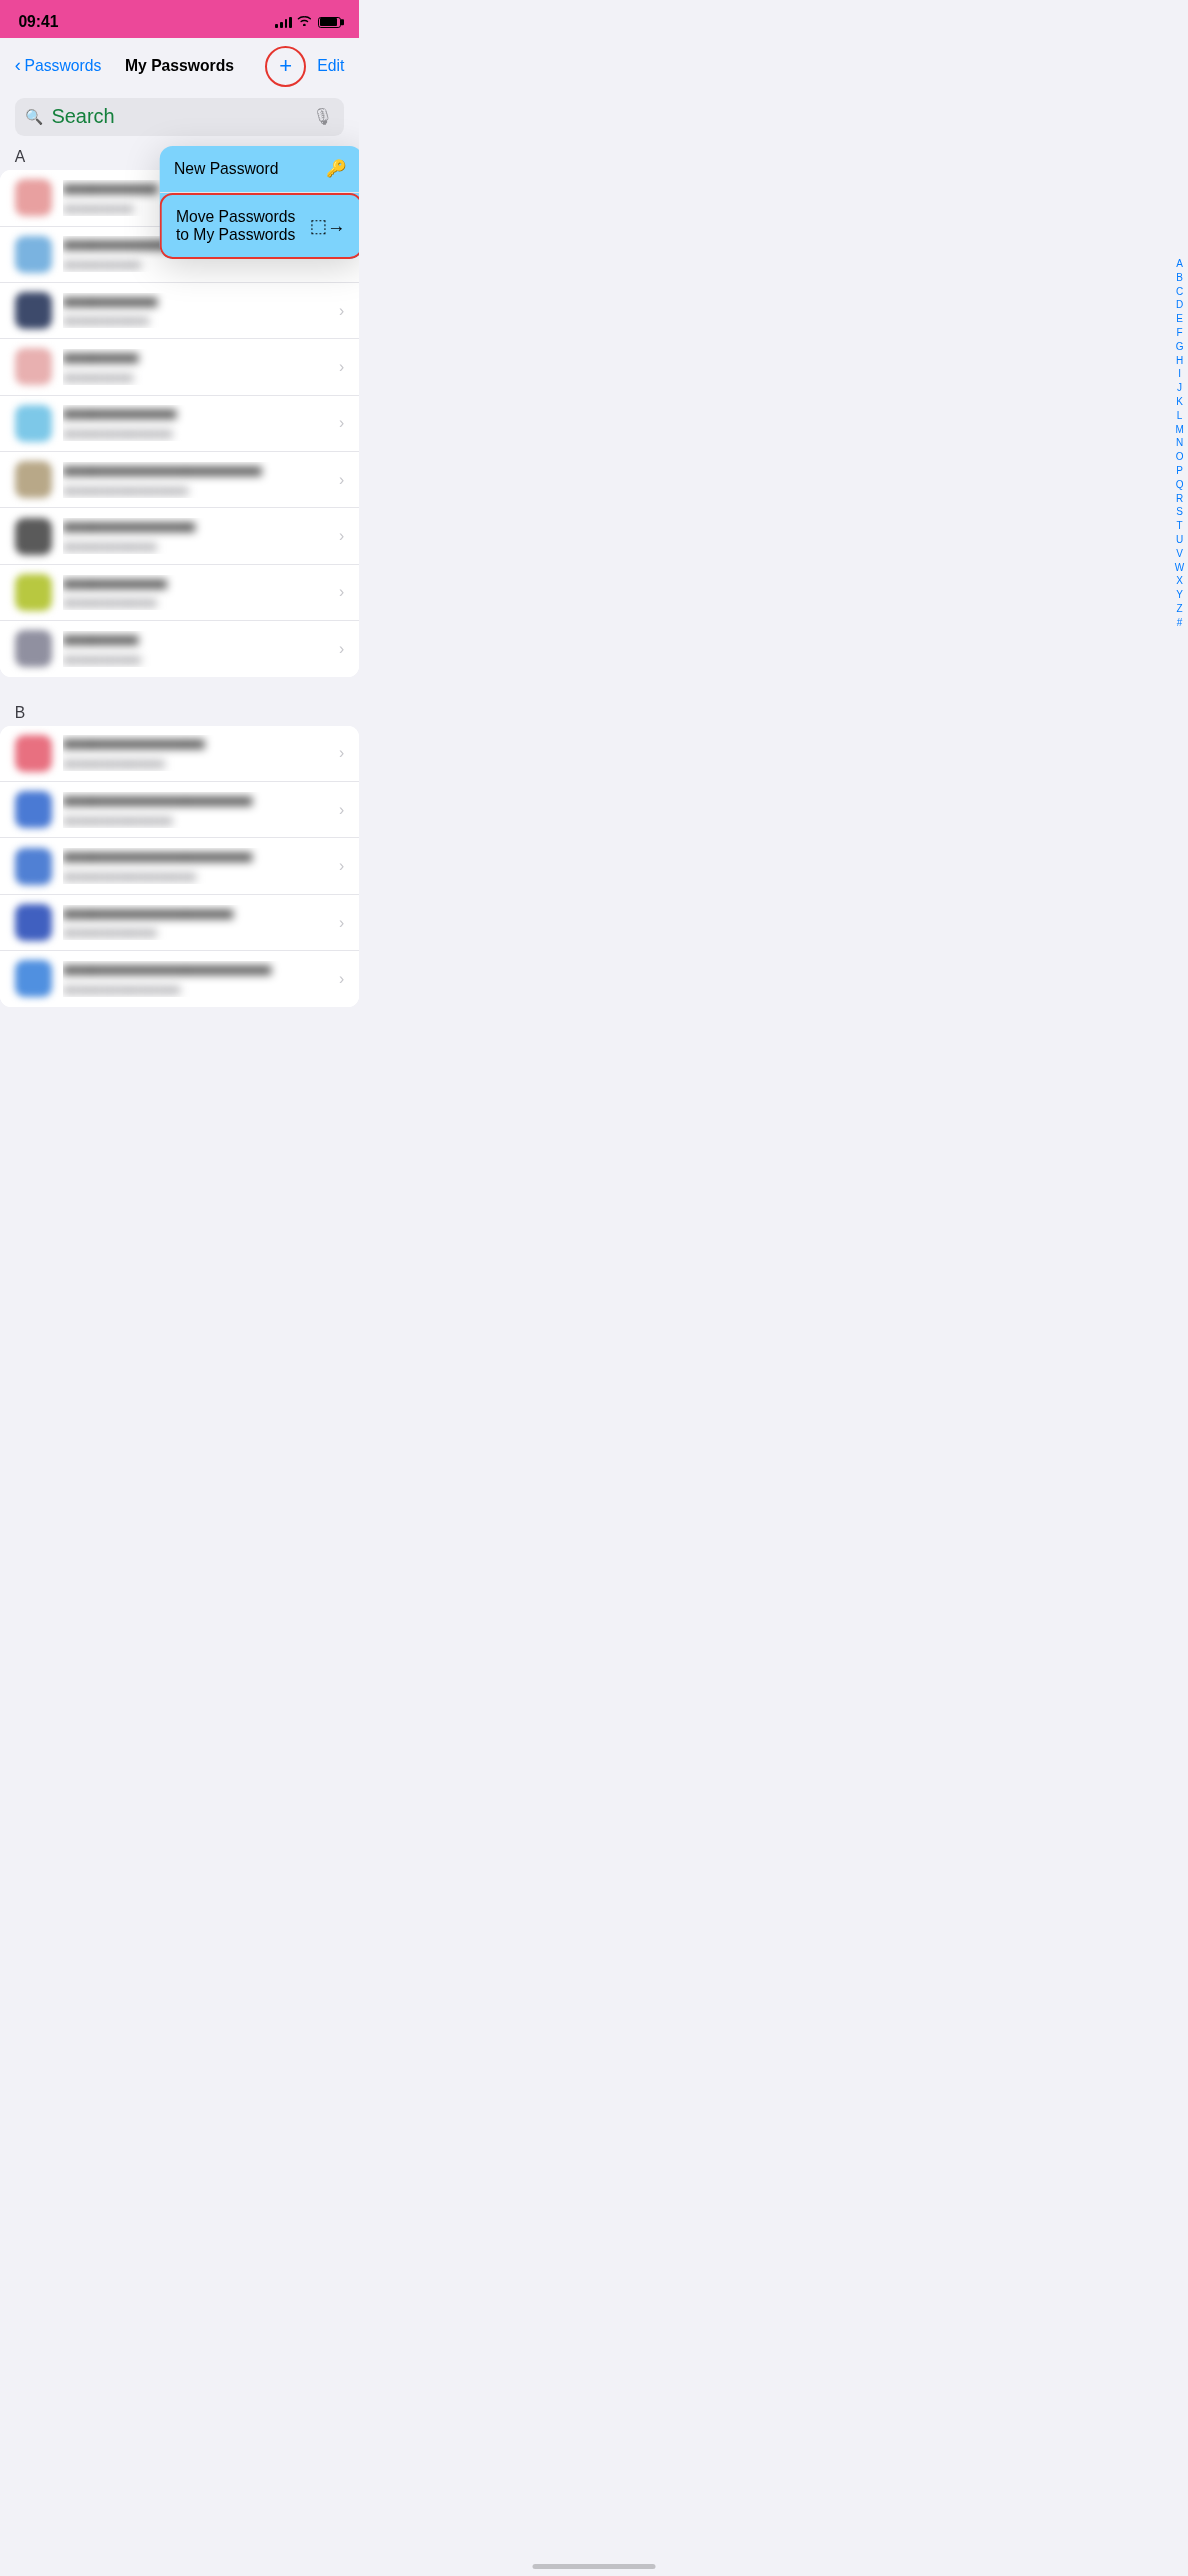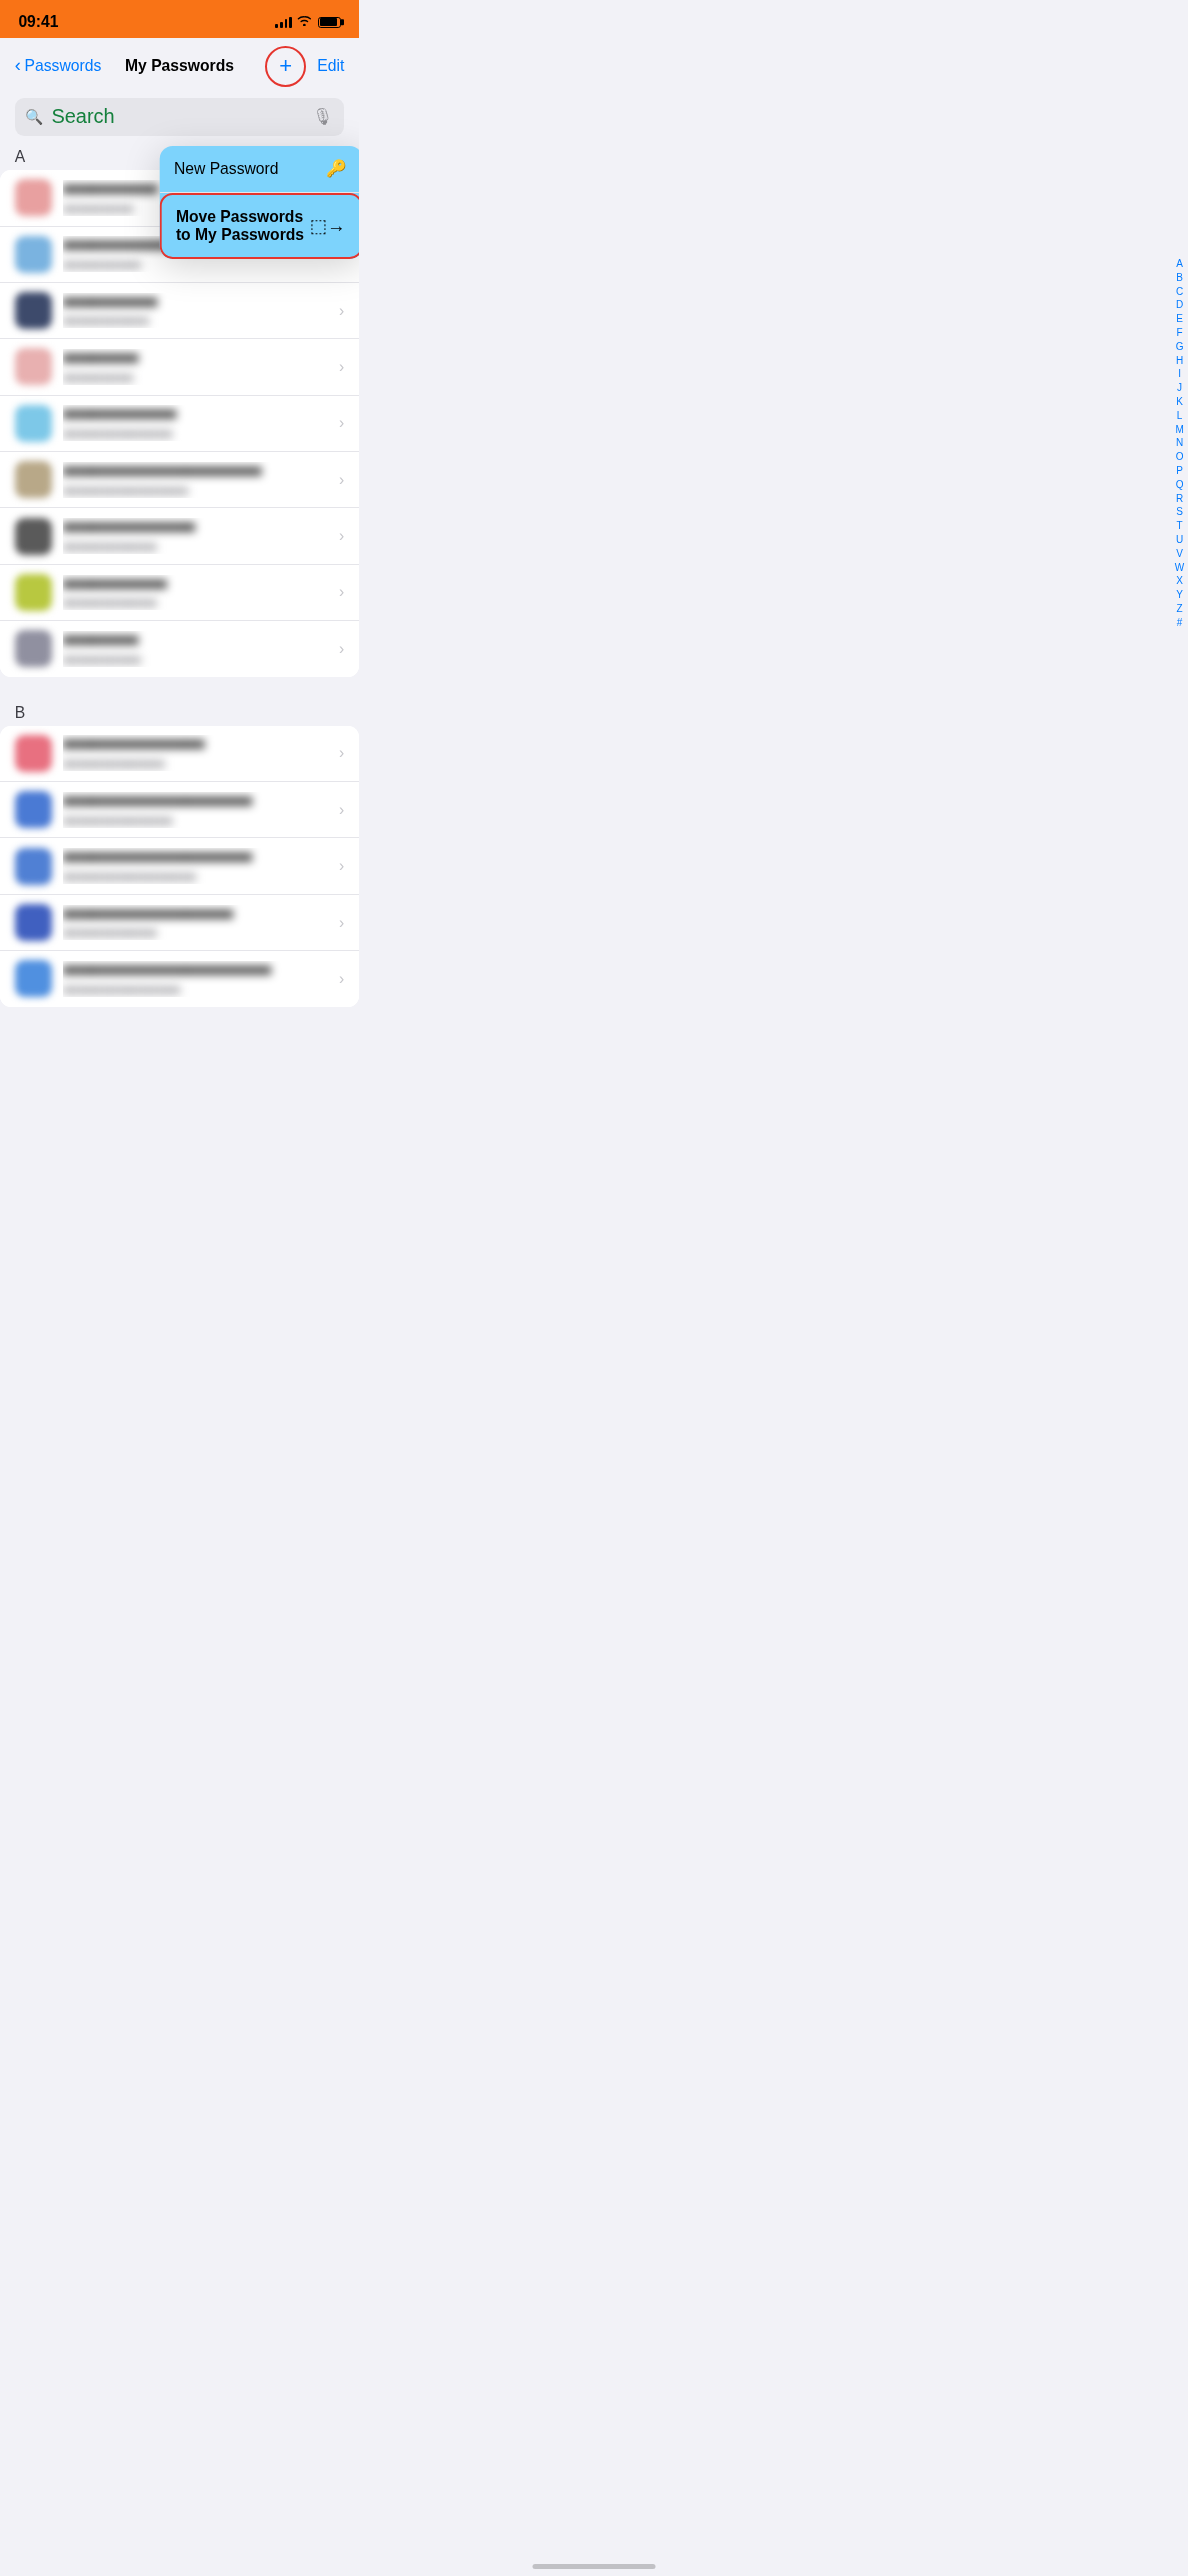--- a/index.html
+++ b/index.html
@@ -13,21 +13,21 @@
       overflow-x: hidden;
       position: relative;
     }
 
     
     .status-bar {
       display: flex;
       justify-content: space-between;
       align-items: center;
       padding: 13px 18.4px 7.4px;
-      background: #f97316;
+      background: #ec4899;
     }
     .status-time {
       font-size: 15.7px;
       font-weight: 600;
       color: #000;
     }
     .status-icons {
       display: flex;
       align-items: center;
       gap: 5.5px;
@@ -353,21 +353,21 @@
     <span class="search-mic-btn">🎙</span>
   </div>
 </div>
 
 <div class="dropdown-menu">
   <div class="dropdown-item">
     <span>New Password</span>
     <span class="dropdown-item-icon">🔑</span>
   </div>
   <div class="dropdown-item" style="border: 2.3px solid #e5352e; border-radius: 13px; margin: 0; padding: 13px 14.7px;">
-    <span style="font-size:15.7px; color:#000; flex:1;font-weight:bold;">Move Passwords to My Passwords</span>
+    <span style="font-size:15.7px; color:#000; flex:1;">Move Passwords to My Passwords</span>
     <span class="dropdown-item-icon" style="font-size:18.4px;">⬚→</span>
   </div>
 </div>
 
 <div class="content-area">
 
   <div class="section-group">
     <div class="section-header">A</div>
     <div class="list-section">
 

